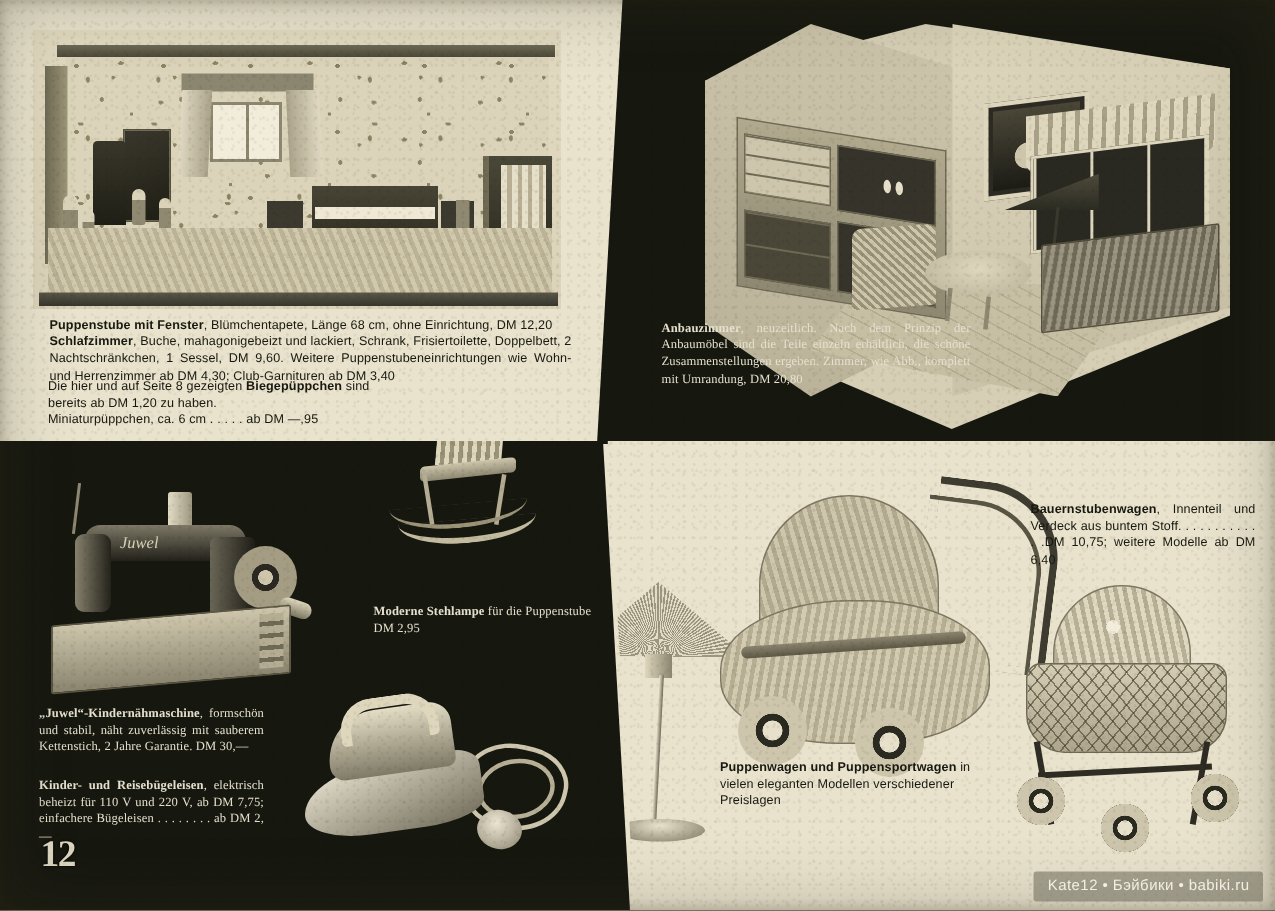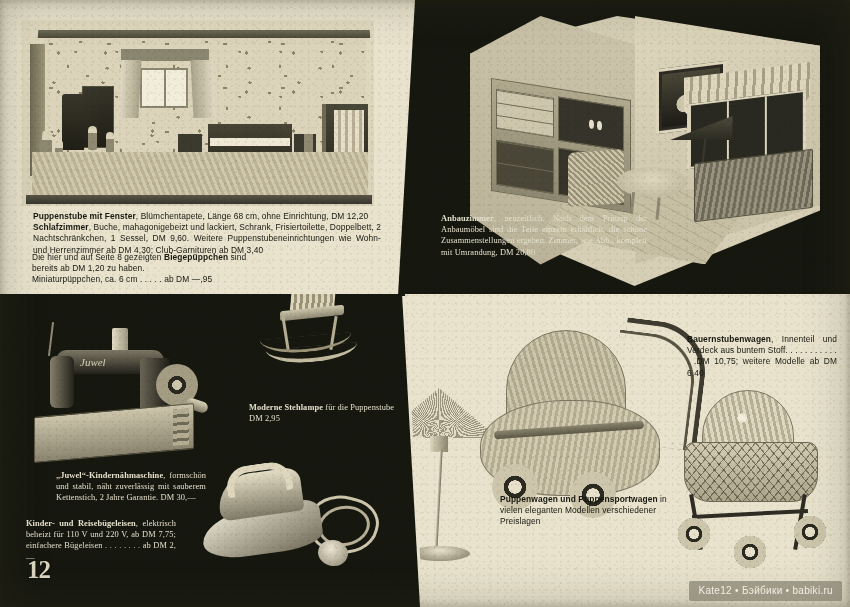--- a/index.html
+++ b/index.html
@@ -50,21 +50,21 @@
   .light .cap{color:#17180f;}
   .just{text-align:justify;text-align-last:left;}
 
   
   #cap-puppenstube{position:absolute;left:33px;top:211px;width:348px;}
   #cap-biege{position:absolute;left:32px;top:252px;width:230px;}
   #cap-anbau{position:absolute;left:441px;top:213px;width:206px;}
   #cap-schaukel{position:absolute;left:436px;top:308px;width:260px;
                 display:flex;align-items:center;gap:6px;}
   #cap-stehlampe{position:absolute;left:249px;top:402px;width:150px;}
-  #cap-juwel{position:absolute;left:26px;top:470px;width:150px;margin-left:30px;}
+  #cap-juwel{position:absolute;left:26px;top:470px;width:150px;}
   #cap-buegel{position:absolute;left:26px;top:518px;width:150px;}
   #cap-bauern{position:absolute;left:687px;top:334px;width:150px;}
   #cap-puppenwagen{position:absolute;left:480px;top:506px;width:190px;text-align:left;}
 
   .tri-left{width:0;height:0;border-top:5.5px solid transparent;
             border-bottom:5.5px solid transparent;border-right:9px solid #17180f;flex:0 0 auto;}
 
   #page-number{position:absolute;left:27px;top:556px;color:#ded8c2;
      font-family:"Liberation Serif","DejaVu Serif",serif;font-size:25px;font-weight:700;
      letter-spacing:-1px;text-shadow:0 0 2px rgba(0,0,0,.9);}
@@ -425,20 +425,20 @@
       <div class="frameR"></div>
       <div class="axle"></div>
       <div class="wheel-sm w1"></div>
       <div class="wheel-sm w2"></div>
       <div class="wheel-sm w3"></div>
     </div>
 
 
     <div class="cap just" id="cap-bauern" style="left:292px;top:40px;"><b>Bauernstubenwagen</b><span>, Innenteil und Verdeck aus buntem Stoff. . . . . . . . . . . . .DM 10,75; weitere Modelle ab DM 6,40</span></div>
 
-    <div class="cap just" id="cap-puppenwagen" style="left:85px;top:200px;margin-left:20px;"><b>Puppenwagen und Puppensportwagen</b><span> in vielen eleganten Modellen verschiedener Preislagen</span></div>
+    <div class="cap just" id="cap-puppenwagen" style="left:85px;top:212px;"><b>Puppenwagen und Puppensportwagen</b><span> in vielen eleganten Modellen verschiedener Preislagen</span></div>
   </div>
 
   <div id="grain"></div>
   <div id="vignette"></div>
 
   <div id="watermark">Kate12 • Бэйбики • babiki.ru</div>
 </div>
 
 </body></html>

